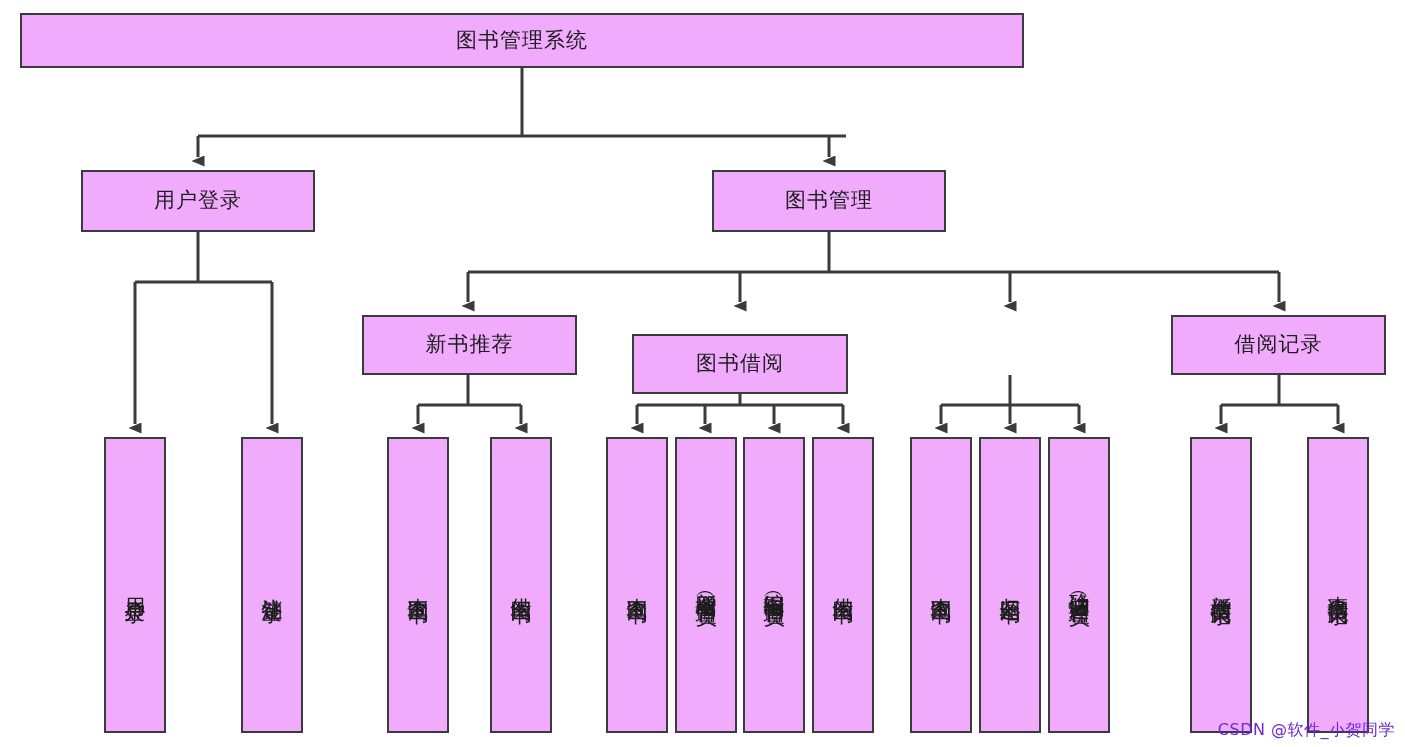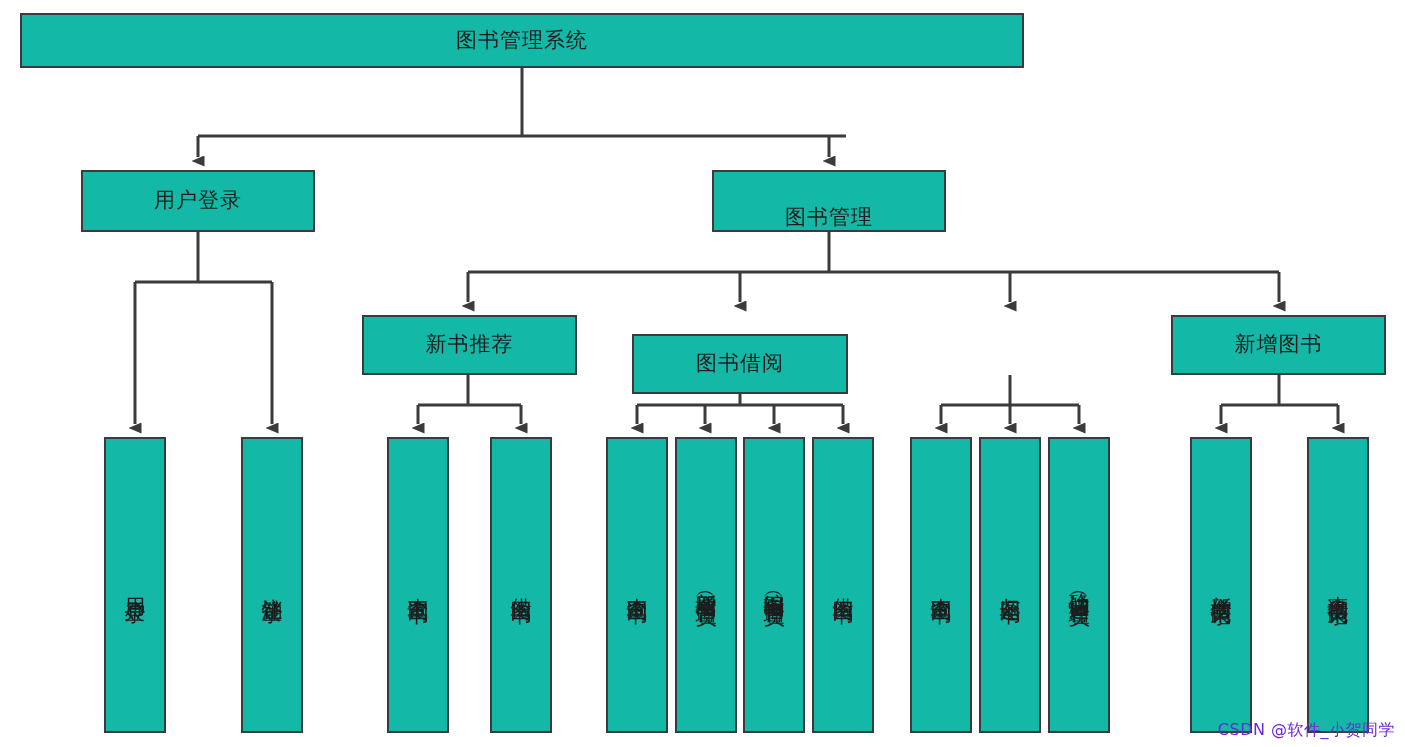--- a/index.html
+++ b/index.html
@@ -8,21 +8,21 @@
     background:#ffffff;
     font-family:"DejaVu Sans","Liberation Sans",sans-serif;
     overflow:hidden;
     position:relative;
   }
   #diagram{
     position:absolute;left:0;top:0;width:1405px;height:747px;
   }
   .node{
     position:absolute;
-    background:#14b8a6;
+    background:#f0abfc;
     border:2px solid #3b3b3b;
     box-sizing:border-box;
     display:flex;
     align-items:center;
     justify-content:center;
     color:#1d1d1d;
     letter-spacing:1px;
   }
   .node.h{
     font-size:21px;
@@ -106,32 +106,32 @@
     </g>
   </svg>
 
   <div class="node h" style="left:20px;top:13px;width:1004px;height:55px;">
     <span class="label">图书管理系统</span>
   </div>
 
   <div class="node h" style="left:81px;top:170px;width:234px;height:62px;">
     <span class="label">用户登录</span>
   </div>
-  <div class="node h" style="left:712px;top:170px;width:234px;height:62px;align-items:flex-end;">
+  <div class="node h" style="left:712px;top:170px;width:234px;height:62px;">
     <span class="label">图书管理</span>
   </div>
 
   <div class="node h" style="left:362px;top:315px;width:215px;height:60px;">
     <span class="label">新书推荐</span>
   </div>
   <div class="node h" style="left:632px;top:334px;width:216px;height:60px;">
     <span class="label">图书借阅</span>
   </div>
   <div class="node h" style="left:1171px;top:315px;width:215px;height:60px;">
-    <span class="label">新增图书</span>
+    <span class="label">借阅记录</span>
   </div>
 
   <div class="node v" style="left:104px;top:437px;width:62px;height:296px;">
     <span class="label">用户登录</span>
   </div>
   <div class="node v" style="left:241px;top:437px;width:62px;height:296px;">
     <span class="label">注销登录</span>
   </div>
 
   <div class="node v" style="left:387px;top:437px;width:62px;height:296px;">

